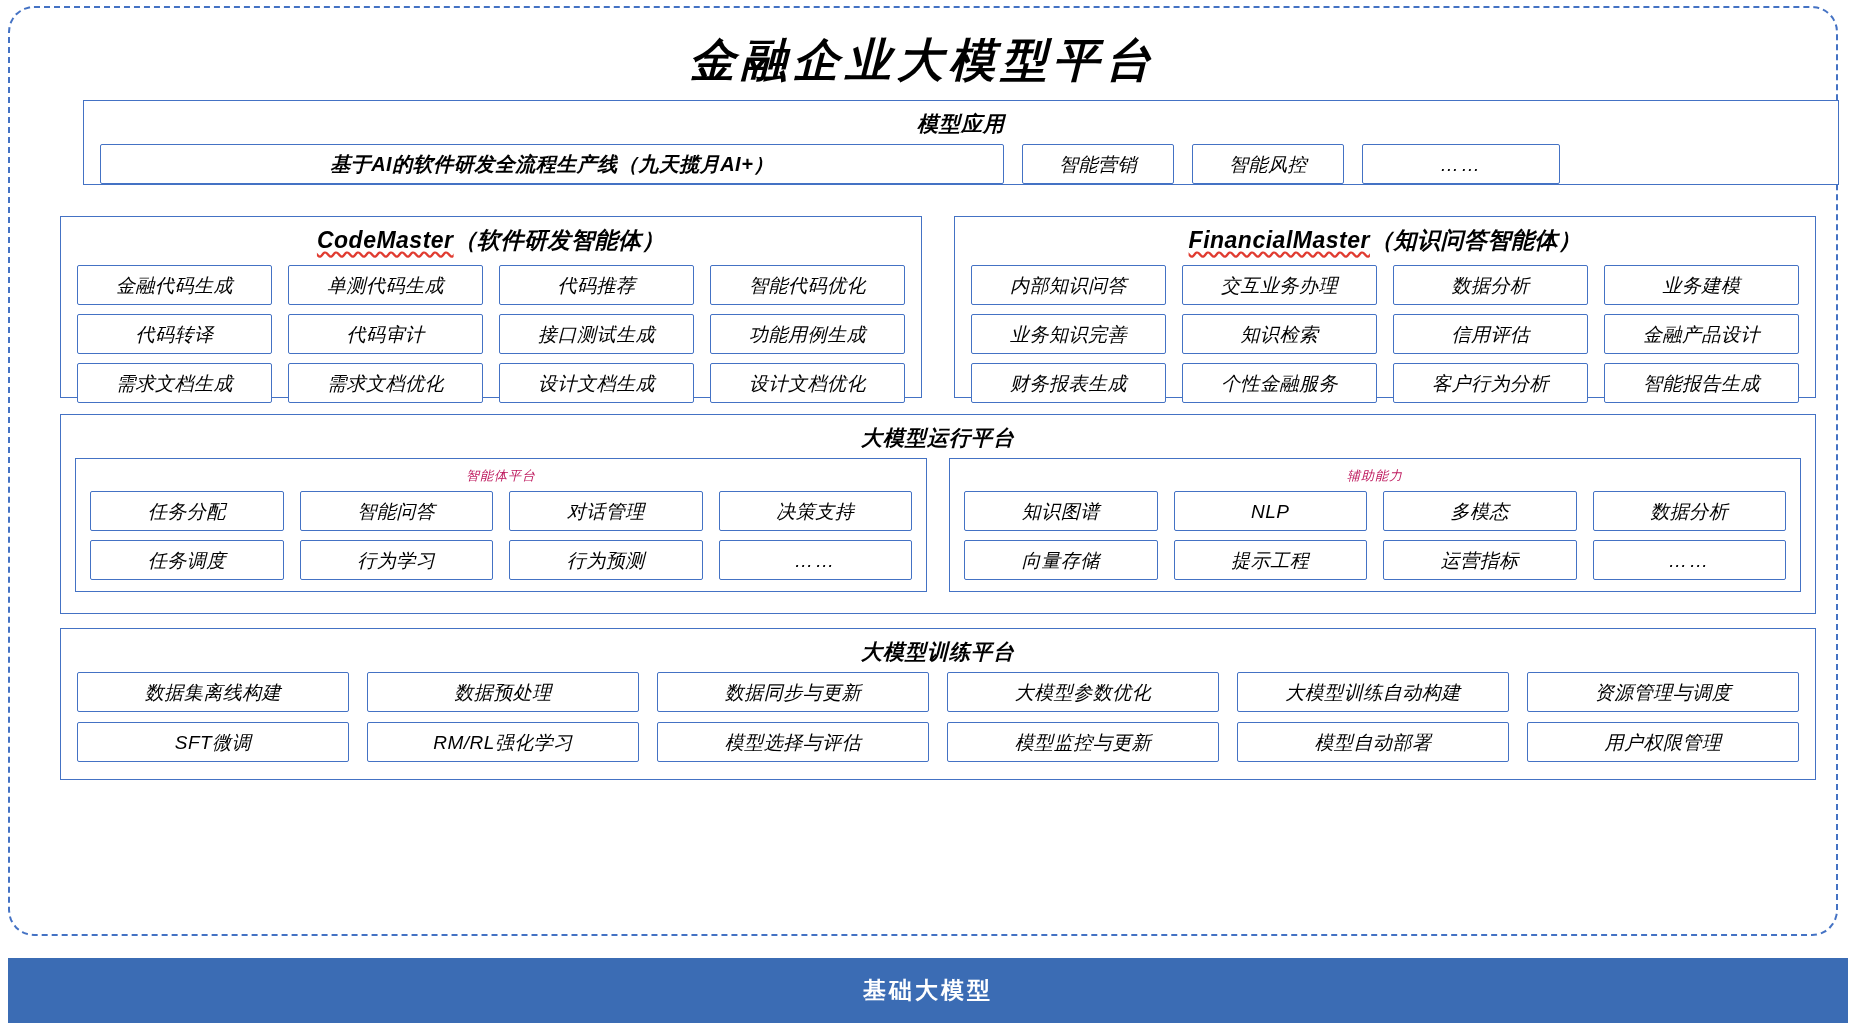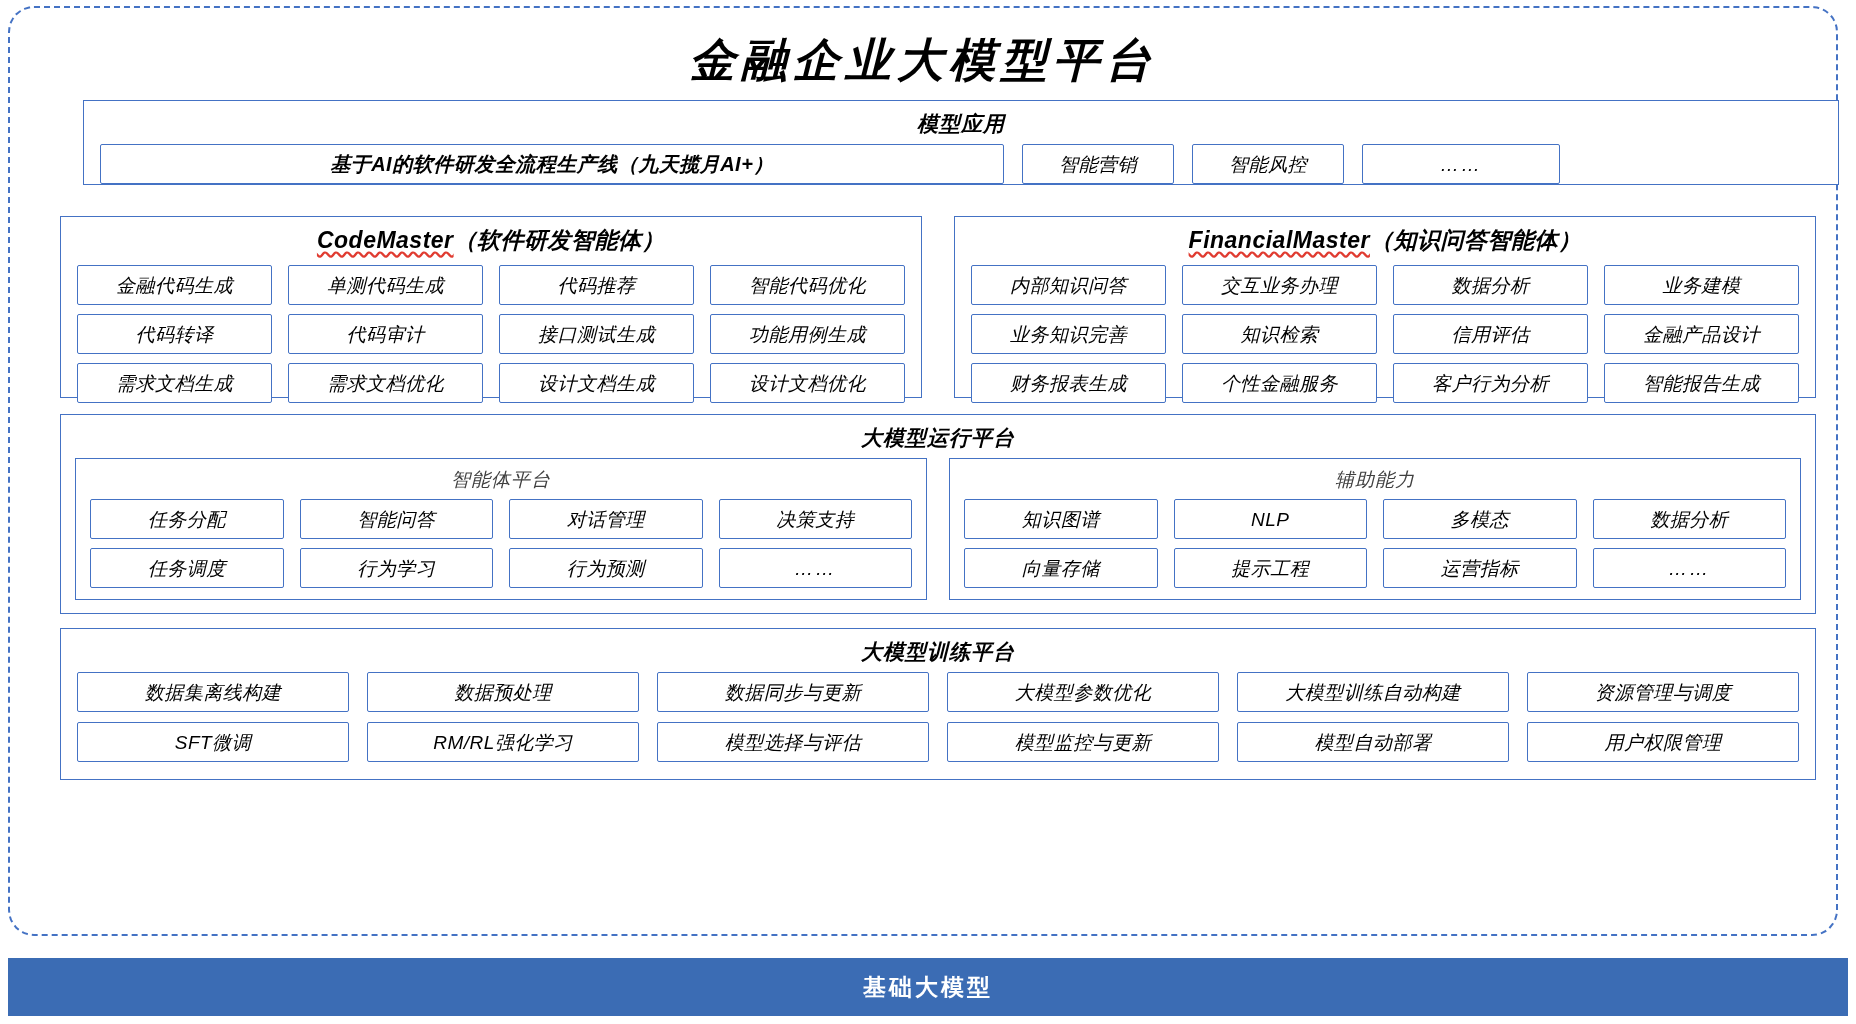--- a/index.html
+++ b/index.html
@@ -54,23 +54,23 @@
   .panel-title {
     text-align: center;
     font-size: 21px;
     font-weight: 700;
     color: #000000;
     margin: 9px 0 6px 0;
     letter-spacing: 1px;
   }
   .subpanel-title {
     text-align: center;
-    font-size: 19px;
+    font-size: 13px;
     font-weight: 400;
-    color: #404040;
+    color: #be185d;
     margin: 8px 0 6px 0;
     letter-spacing: 1px;
   }
 
   
   .chip {
     border: 1.3px solid #4472c4;
     border-radius: 2px;
     box-sizing: border-box;
     display: flex;
@@ -145,21 +145,21 @@
   
   #training-panel { left: 50px; top: 620px; width: 1756px; height: 152px; }
   #training-panel .chip-row { gap: 18px; }
 
   
   #base-bar {
     position: absolute;
     left: 8px;
     top: 958px;
     width: 1840px;
-    height: 58px;
+    height: 65px;
     background: #3b6cb4;
     color: #ffffff;
     display: flex;
     align-items: center;
     justify-content: center;
     font-size: 23px;
     font-weight: 700;
     letter-spacing: 3px;
     box-sizing: border-box;
   }

